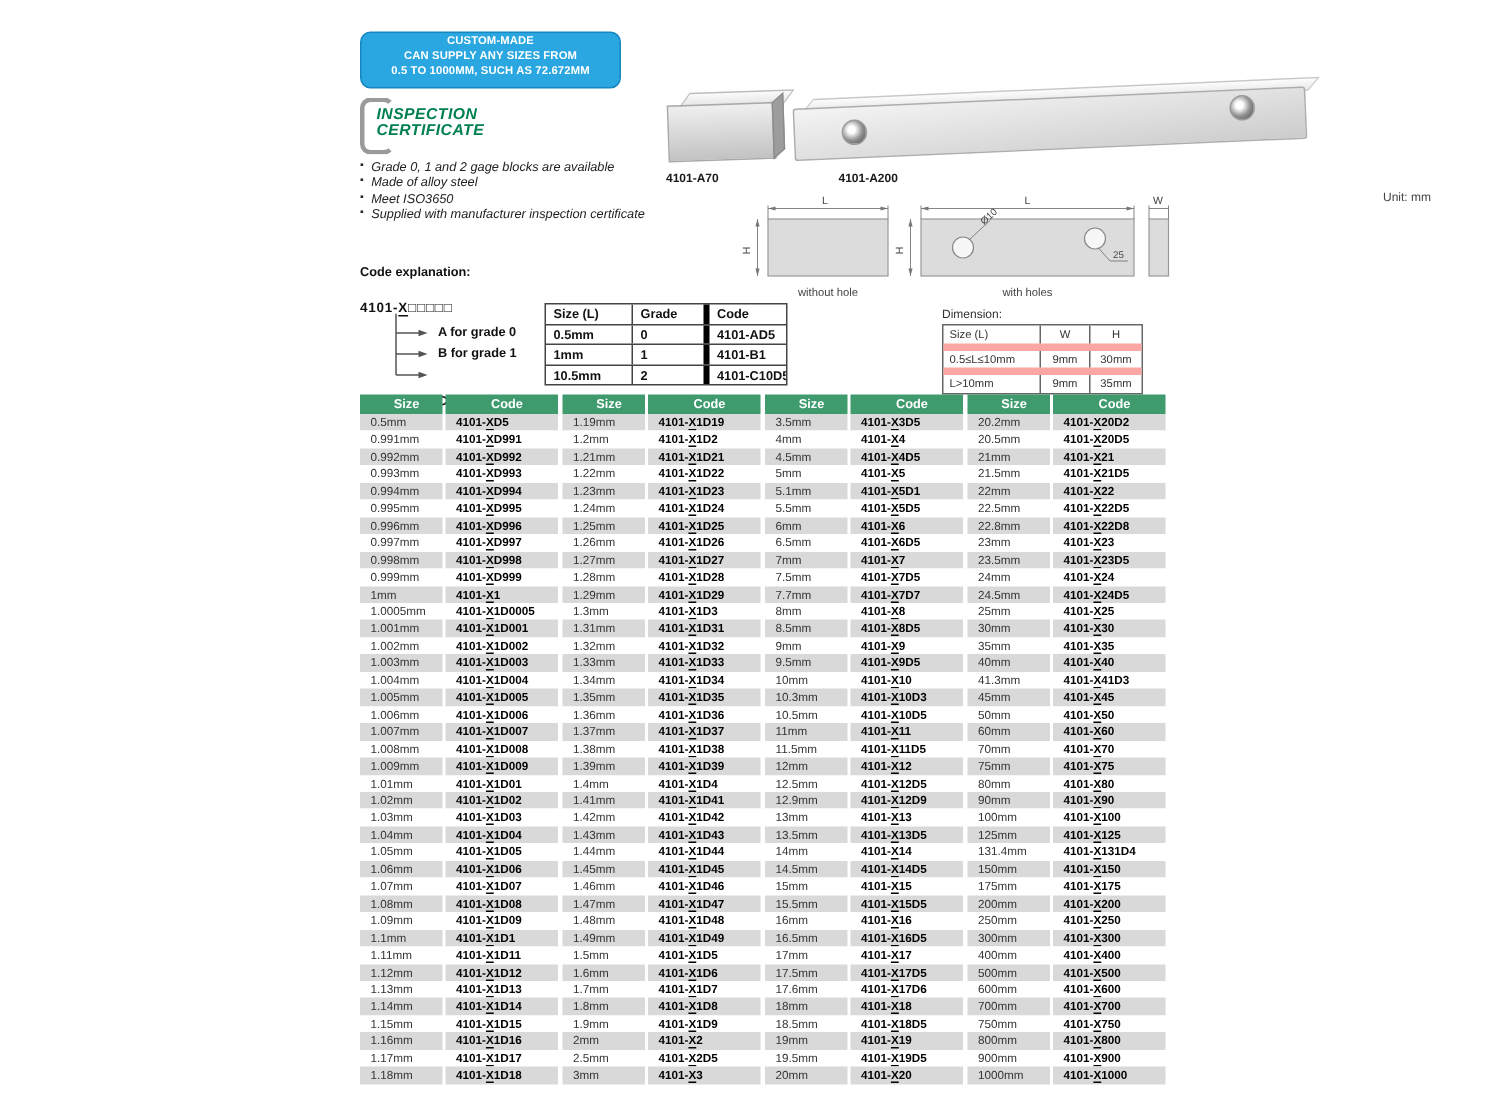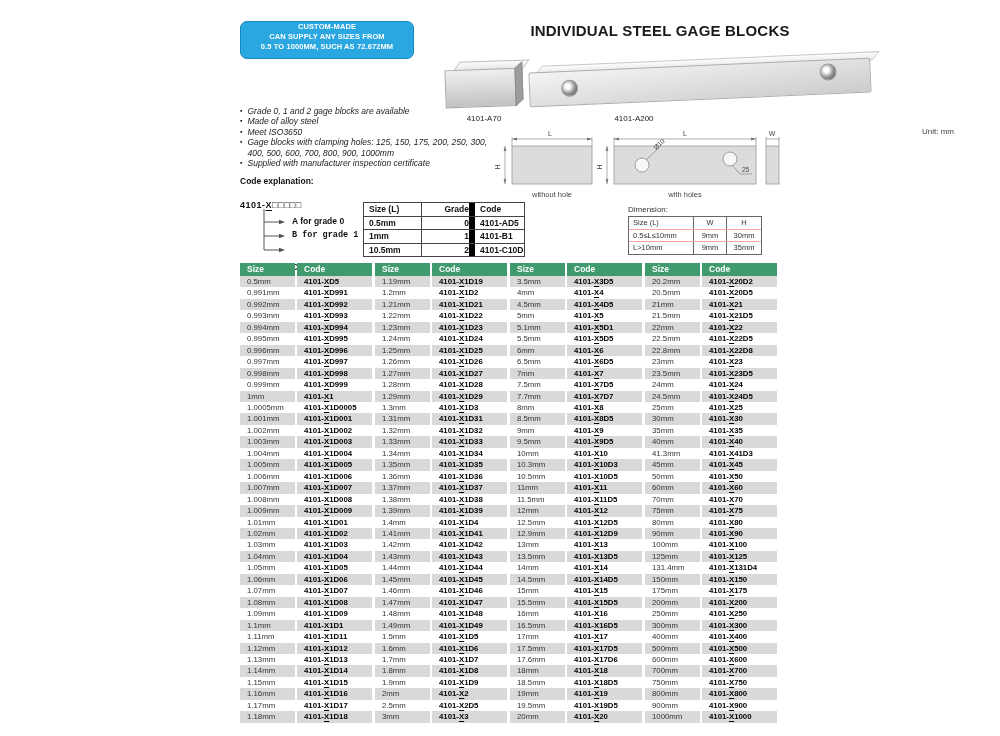--- a/index.html
+++ b/index.html
@@ -25,60 +25,60 @@
   .prod-a70{position:absolute;left:444px;top:60px;width:82px;height:52px;transform:rotate(-2deg);}
   .prod-a70 .top{position:absolute;left:8px;top:1px;width:68px;height:9px;background:linear-gradient(180deg,#fbfbfb,#e2e2e2);border:1px solid #bdbdbd;transform:skewX(-38deg);transform-origin:bottom left;}
   .prod-a70 .front{position:absolute;left:1px;top:9px;width:70px;height:36px;background:linear-gradient(180deg,#efefef,#c2c2c2);border:1px solid #a8a8a8;}
   .prod-a70 .side{position:absolute;left:71px;top:6px;width:6px;height:36px;background:#9d9d9d;border:1px solid #8d8d8d;transform:skewY(-40deg);}
   .prod-a200{position:absolute;left:527px;top:55px;width:346px;height:56px;transform:rotate(-2.5deg);}
   .prod-a200 .bar{position:absolute;left:2px;top:10px;width:340px;height:33px;background:linear-gradient(175deg,#f4f4f4,#cccccc);border:1px solid #adadad;border-radius:2px;}
   .prod-a200 .bar-top{position:absolute;left:8px;top:4px;width:336px;height:7px;background:linear-gradient(180deg,#fcfcfc,#e8e8e8);border:1px solid #c8c8c8;transform:skewX(-42deg);transform-origin:bottom left;}
   .hole{position:absolute;width:15px;height:15px;border-radius:50%;background:radial-gradient(circle at 38% 38%,#ffffff 18%,#8f8f8f 55%,#4f4f4f 100%);border:1px solid #9a9a9a;}
   .hole.h1{left:34px;top:19px;}
   .hole.h2{left:293px;top:14px;}
-  .prod-label{position:absolute;text-align:center;font-weight:normal;font-size:8px;color:#1a1a1a;}
+  .prod-label{position:absolute;text-align:left;font-weight:bold;font-size:8px;color:#1a1a1a;}
   .prod-label.a70{left:444px;top:114px;width:80px;}
   .prod-label.a200{left:559px;top:114px;width:150px;}
 
   
   .diagram{position:absolute;left:494px;top:124px;}
   .diagram text{font-family:"Liberation Sans",sans-serif;fill:#444;}
 
   
   .ce-heading{position:absolute;left:240px;top:176px;font-size:8.5px;font-weight:bold;color:#111;}
   .ce-formula{position:absolute;left:240px;top:200px;font-size:9px;font-weight:bold;color:#111;letter-spacing:.5px;}
   .ux{text-decoration:underline;text-underline-offset:1.5px;}
   .ce-connector{position:absolute;left:254px;top:209px;}
   .branch{position:absolute;left:292px;font-size:8.5px;font-weight:bold;color:#111;line-height:9px;}
-  .branch.b0{top:217px;}.branch.b1{top:231px;font-family:Liberation Mono, monospace;}.branch.b2{top:245px;margin-top:18px;}
+  .branch.b0{top:217px;}.branch.b1{top:231px;}.branch.b2{top:245px;margin-top:18px;}
 
   
   .cex-heading{position:absolute;left:363px;top:190px;font-size:8.5px;font-weight:bold;color:#111;margin-top:48px;}
   .cex-table{position:absolute;left:363px;top:202px;width:160px;border:1px solid #444;font-size:8.5px;font-weight:bold;color:#111;background:#fff;}
   .cex-row{display:flex;height:12.5px;line-height:12.5px;border-top:1px solid #444;}
   .cex-row:first-child{border-top:none;}
   .cex-c{overflow:hidden;white-space:nowrap;}
   .cex-c1{width:52px;padding-left:5px;border-right:1px solid #444;}
-  .cex-c2{width:42px;padding-left:5px;border-right:6px solid #000000;text-align:right;}
+  .cex-c2{width:42px;padding-left:5px;border-right:4px solid #000000;}
   .cex-c3{flex:1;padding-left:5px;}
 
   
   .dim-heading{position:absolute;left:628px;top:205px;font-size:8px;color:#333;}
   .dim-table{position:absolute;left:628px;top:216px;width:132px;border:1px solid #666;font-size:7.5px;color:#333;background:#fff;}
-  .dim-row{display:flex;height:11.5px;line-height:11.5px;border-top:1px solid #fca5a5;}
+  .dim-row{display:flex;height:11.5px;line-height:11.5px;border-top:5px solid #fca5a5;}
   .dim-row:first-child{border-top:none;}
   .dim-c{overflow:hidden;white-space:nowrap;}
   .dim-c1{width:60px;padding-left:4px;border-right:1px solid #666;}
   .dim-c2{width:32px;text-align:center;border-right:1px solid #666;}
   .dim-c3{flex:1;text-align:center;}
 
   
   .size-table{position:absolute;top:263px;width:132px;}
   #st0{left:240px;}#st1{left:375px;}#st2{left:510px;}#st3{left:645px;}
-  .thead{display:flex;gap:2px;height:13px;}
+  .thead{display:flex;gap:2px;height:13px;text-align:center;}
   .hcell{background:#3f9b6e;color:#fff;font-weight:bold;font-size:8.5px;line-height:13px;padding-left:7px;overflow:hidden;}
   .hcell.size{width:48px;}
   .hcell.code{flex:1;}
   .srow{display:flex;gap:2px;height:11.46px;}
   .cell{overflow:hidden;white-space:nowrap;line-height:11.5px;}
   .cell.size{width:48px;padding-left:7px;font-size:7.8px;color:#333;}
   .cell.code{flex:1;padding-left:7px;font-size:7.8px;font-weight:bold;color:#000;}
   .srow.odd .cell{background:#d9d9d9;}
   .srow.even .cell{background:#ffffff;}
 </style>
@@ -86,28 +86,33 @@
 <body>
 
 <div class="page">
 
   <div class="badge">
     <div>CUSTOM-MADE</div>
     <div>CAN SUPPLY ANY SIZES FROM</div>
     <div>0.5 TO 1000MM, SUCH AS 72.672MM</div>
   </div>
 
-  <div class="title">INDIVIDUAL STEEL GAGE BLOCKS</div>
-
+
+  <div class="insp">
+    <div class="frame"></div>
+    <div class="txt">
+      <div>INSPECTION</div>
+      <div>CERTIFICATE</div>
+    </div>
+  </div>
 
   <div class="features">
       <div class="feat">Grade 0, 1 and 2 gage blocks are available</div>
       <div class="feat">Made of alloy steel</div>
       <div class="feat">Meet ISO3650</div>
-      <div class="feat">Gage blocks with clamping holes: 125, 150, 175, 200, 250, 300, 400, 500, 600, 700, 800, 900, 1000mm</div>
       <div class="feat">Supplied with manufacturer inspection certificate</div>
     </div>
 
   <div class="prod-a70">
     <div class="top"></div>
     <div class="front"></div>
     <div class="side"></div>
   </div>
   <div class="prod-label a70">4101-A70</div>
 

